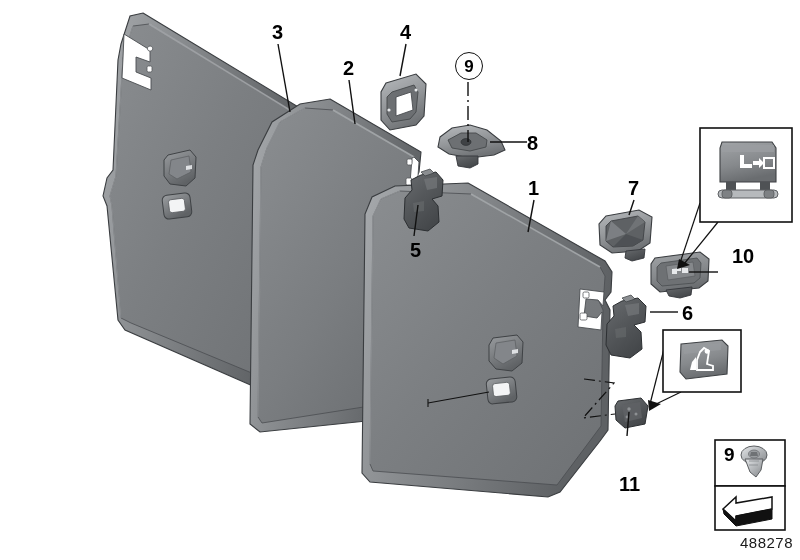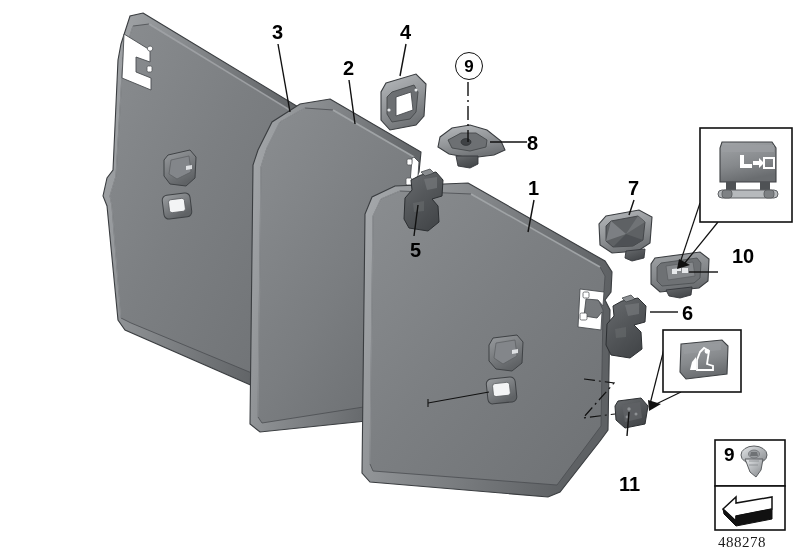--- a/index.html
+++ b/index.html
@@ -303,15 +303,15 @@
   <div class="num circled" style="left:455px;top:52px;">9</div>
   <div class="num" style="left:527px;top:133px;">8</div>
   <div class="num" style="left:410px;top:240px;">5</div>
   <div class="num" style="left:528px;top:178px;">1</div>
   <div class="num" style="left:628px;top:178px;">7</div>
   <div class="num" style="left:722px;top:246px;margin-left:10px;">10</div>
   <div class="num" style="left:682px;top:303px;">6</div>
   <div class="num" style="left:619px;top:440px;margin-top:34px;">11</div>
   <div class="boxnum" style="left:724px;top:444px;">9</div>
 
-  <div class="caption" style="left:718px;top:534px;font-family:Liberation Serif, serif;">488278</div>
+  <div class="caption" style="left:740px;top:534px;">488278</div>
 
 </div>
 
 </body></html>

